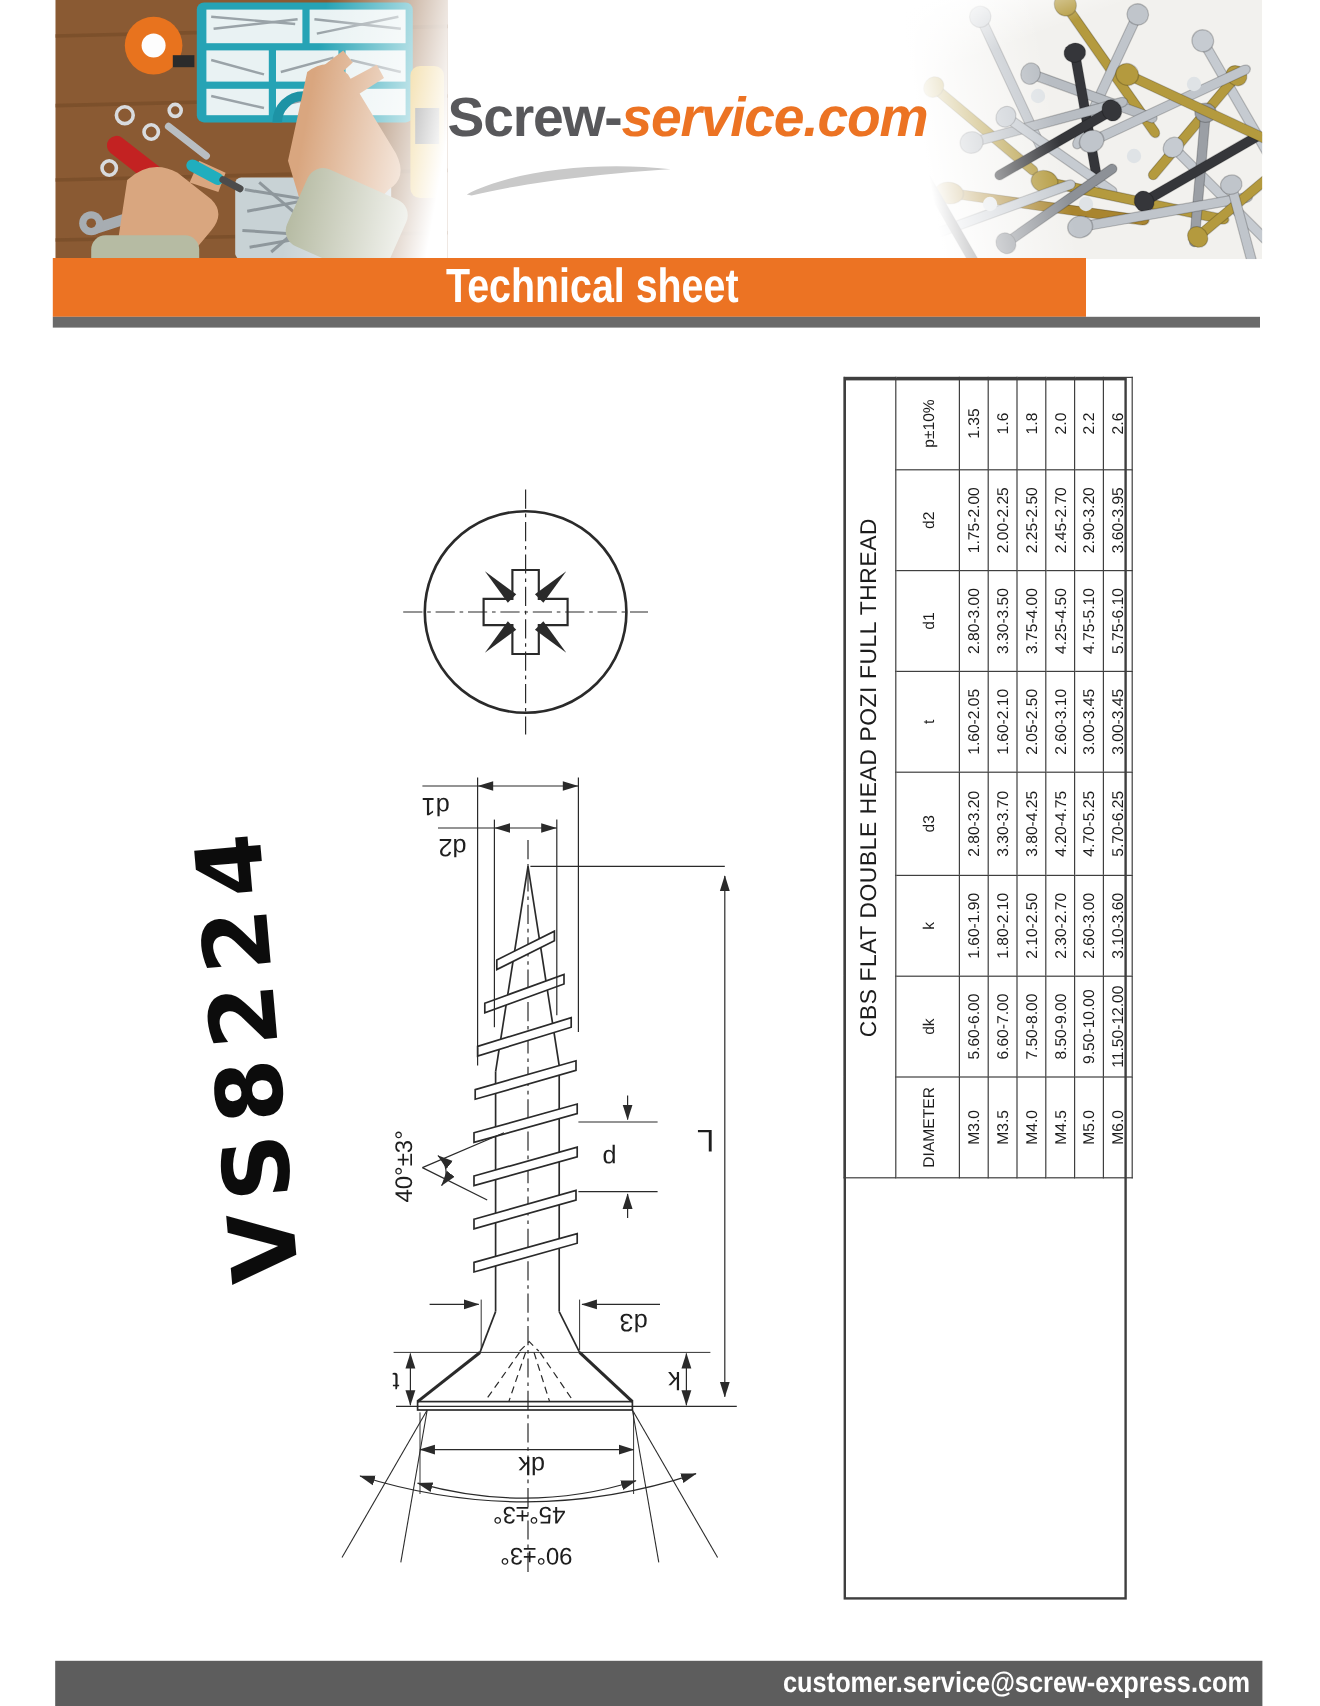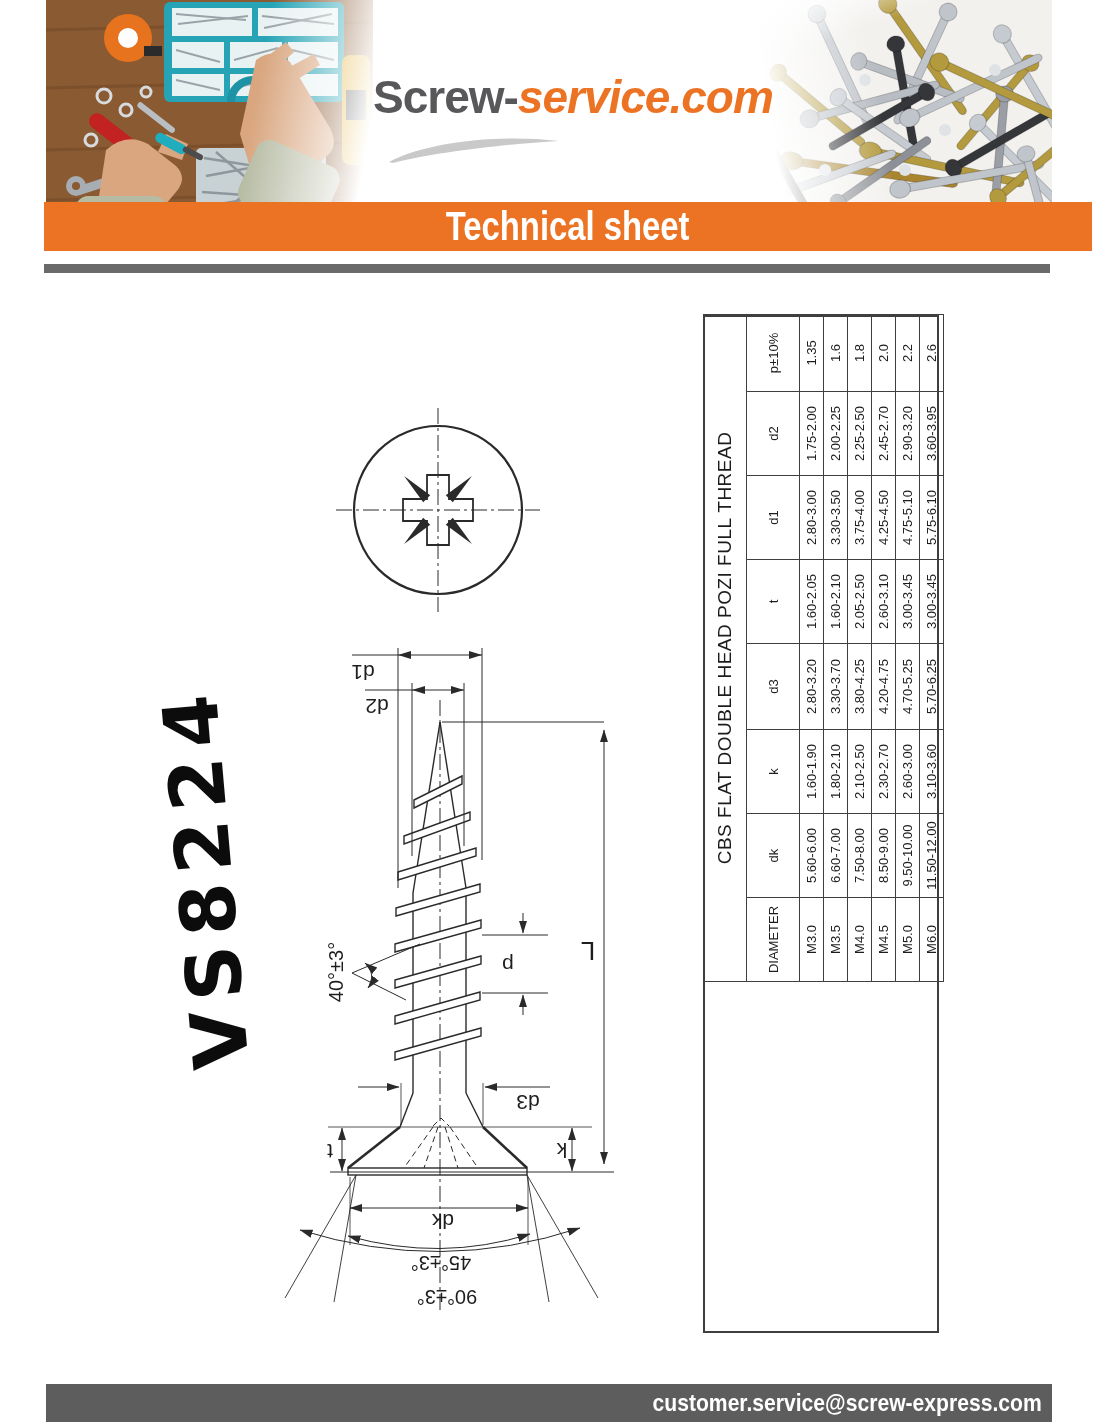--- a/index.html
+++ b/index.html
@@ -11,22 +11,22 @@
   .photo-left{left:46px;width:327px;}
   .photo-right{left:745px;width:307px;}
   .fadeR{position:absolute;inset:0;background:linear-gradient(100deg,rgba(255,255,255,0) 62%,#fff 95%);}
   .fadeL{position:absolute;inset:0;background:linear-gradient(260deg,rgba(255,255,255,0) 55%,#fff 88%),
          linear-gradient(160deg,#fff 4%,rgba(255,255,255,0) 22%);}
   .logo{position:absolute;left:373px;top:70px;width:372px;height:110px;text-align:center;}
   .logo .txt{font-size:46px;font-weight:bold;letter-spacing:-1px;white-space:nowrap;}
   .logo .p1{color:var(--logoGray,#58585b);}
   .logo .p2{color:var(--orange,#ec7323);font-style:italic;}
   .swoosh{position:absolute;left:14px;top:62px;}
-  .banner{position:absolute;left:44px;top:202px;width:1048px;height:49px;background:var(--orange,#ec7323);
-          display:flex;align-items:center;justify-content:center;}
+  .banner{position:absolute;left:44px;top:215px;width:822px;height:49px;background:var(--orange,#ec7323);
+          display:flex;align-items:center;justify-content:center;padding-left:39px;}
   .banner span{color:#fff;font-size:40px;font-weight:bold;transform:scaleX(.82);letter-spacing:0px;}
   .banner-underline{position:absolute;left:44px;top:264px;width:1006px;height:9px;background:var(--strip,#6a6a6a);}
   
   .pcode{position:absolute;left:-45px;top:822px;width:500px;height:110px;
          transform:rotate(-95deg);display:flex;align-items:center;justify-content:center;}
   .pcode span{font-family:"DejaVu Sans",sans-serif;font-weight:bold;font-size:76px;letter-spacing:10px;color:#0c0c0c;}
   
   .draw{position:absolute;left:0;top:0;width:1100px;height:1422px;}
   
   .tableBox{position:absolute;left:703px;top:315px;width:236px;height:1018px;border:2px solid #3f3f3f;box-sizing:border-box;}

